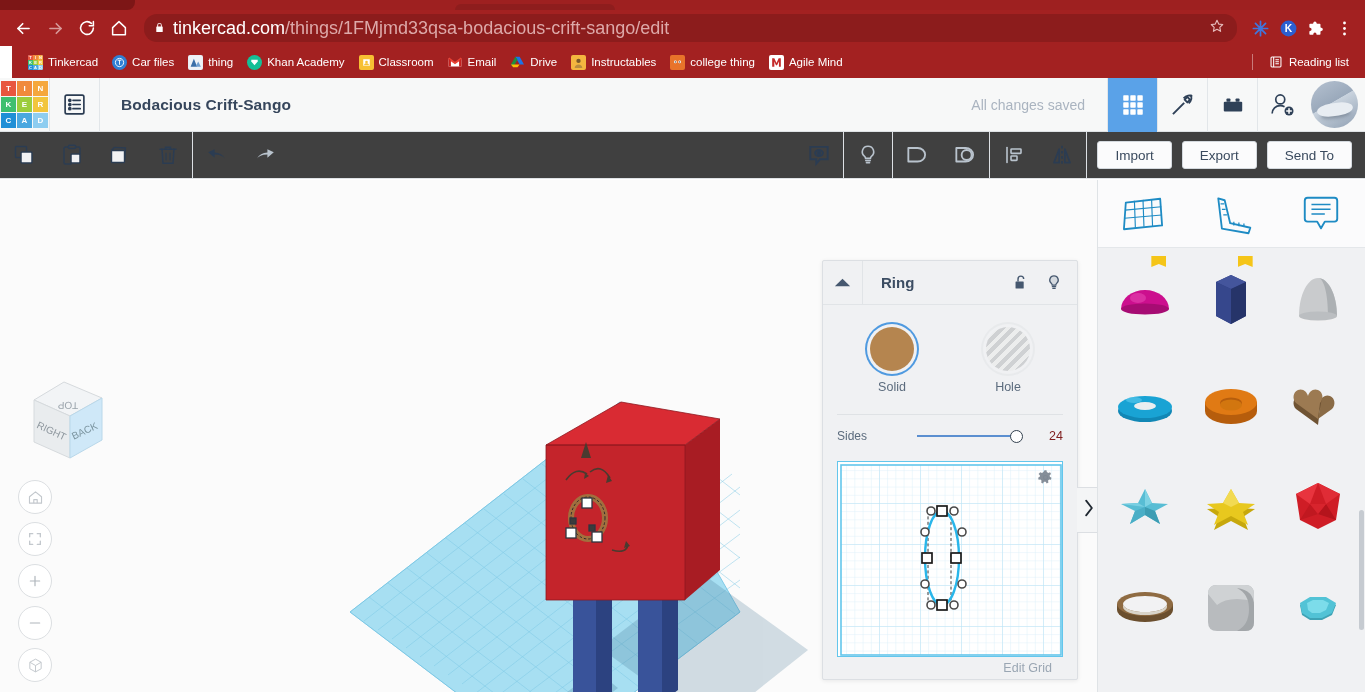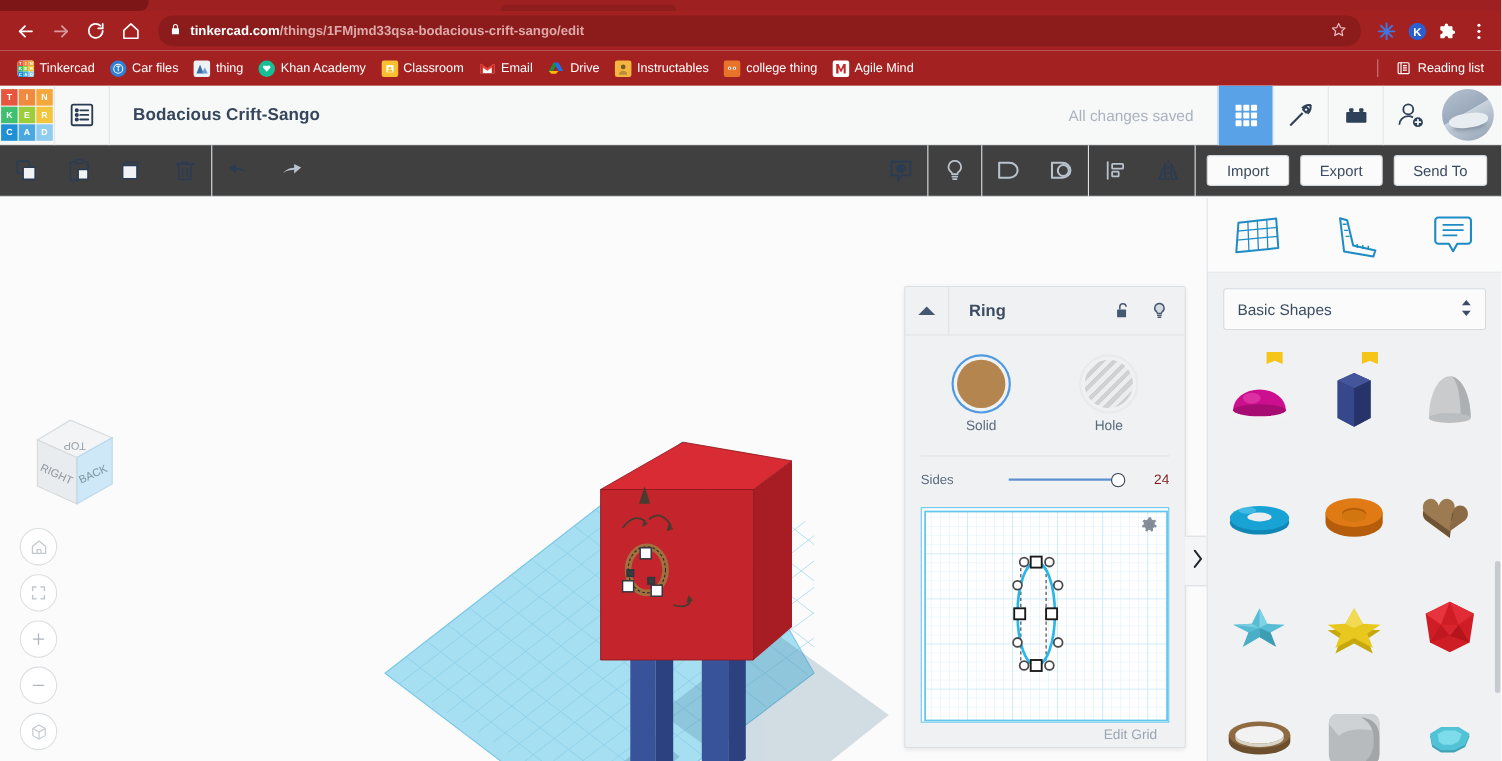--- a/index.html
+++ b/index.html
@@ -16,30 +16,30 @@
   .tabstrip .tab-b { position:absolute; left:455px; top:4px; width:160px; height:6px;
      background:#8e1d1d; border-radius:8px 8px 0 0; }
   .navbar { height: 36px; background: #a32121; display: flex; align-items: center;
      padding: 0 8px; gap: 2px; }
   .nav-ico { width: 30px; height: 30px; display: flex; align-items: center;
      justify-content: center; border-radius: 50%; color: #fff; }
   .nav-ico.dim { color: #d79a9a; }
   .nav-ico svg { display: block; }
   .omnibox { flex: 1; height: 26px; background: #8c1c1c; border-radius: 13px;
      display: flex; align-items: center; padding: 14px 10px; margin: 0 8px;
-     color: #fff; font-size: 12px; gap: 8px; font-weight: bold; }
+     color: #fff; font-size: 18px; gap: 8px; }
   .omnibox .lock { flex: 0 0 auto; }
   .url { white-space: nowrap; overflow: hidden; }
   .url .host { color: #ffffff; }
   .url .path { color: #dda9a9; }
   .omni-star { margin-left: auto; color: #e6bcbc; padding-right: 2px; }
   .ext-ico { width: 26px; height: 26px; display:flex; align-items:center;
      justify-content:center; }
   .bookmarks { height: 32px; background: #a32121; display: flex; align-items: center;
-     padding: 0 10px; gap: 2px; font-size: 11.5px; color: #fff; }
+     padding: 0 10px; gap: 2px; font-size: 11.5px; color: #fff; margin-left: 12px; }
   .bm { display: flex; align-items: center; gap: 5px; padding: 3px 6px;
      border-radius: 4px; white-space: nowrap; }
   .bm-ico { width: 15px; height: 15px; flex: 0 0 15px; border-radius: 2px;
      display: flex; align-items: center; justify-content: center;
      font-size: 9px; font-weight: bold; color: #fff; overflow: hidden; }
   .bm-spacer { flex: 1; }
   .bm-sep { width: 1px; height: 16px; background: #c97a7a; margin: 0 8px; }
   
   .tc-mini { display: grid; grid-template-columns: repeat(3, 1fr);
      grid-template-rows: repeat(3, 1fr); width: 15px; height: 15px; }
@@ -769,31 +769,20 @@
         </svg>
       </div>
       <div class="rp-tab">
         <svg width="42" height="42" viewBox="0 0 44 44" fill="none" stroke="#1e8bc4" stroke-width="2" stroke-linejoin="round">
           <path d="M8 5h28a3 3 0 0 1 3 3v19a3 3 0 0 1-3 3h-10l-4 7-4-7H8a3 3 0 0 1-3-3V8a3 3 0 0 1 3-3z"></path>
           <path d="M12 12h20M12 17h20M12 22h14" stroke-width="1.5"></path>
         </svg>
       </div>
     </div>
 
-    <div class="rp-select-wrap">
-      <div class="rp-select">
-        <span>Basic Shapes</span>
-        <span>
-          <svg width="10" height="16" viewBox="0 0 12 20" fill="#3c4d63">
-              <path d="M6 1l5 6H1z"></path>
-              <path d="M6 19l5-6H1z"></path>
-            </svg>
-        </span>
-      </div>
-    </div>
 
     <div class="shape-grid">
 
       <div class="shape-cell">
         <span class="tag"></span>
         <svg width="62" height="50" viewBox="0 0 62 50">
           <ellipse cx="31" cy="40" rx="24" ry="5" fill="#f2f2f3"></ellipse>
           <path d="M7 34a24 19 0 0 1 48 0z" fill="#cc0f8e"></path>
           <ellipse cx="31" cy="34" rx="24" ry="5.5" fill="#a70c73"></ellipse>
           <ellipse cx="24" cy="23" rx="8" ry="5" fill="#e84bb4" opacity=".55"></ellipse>

